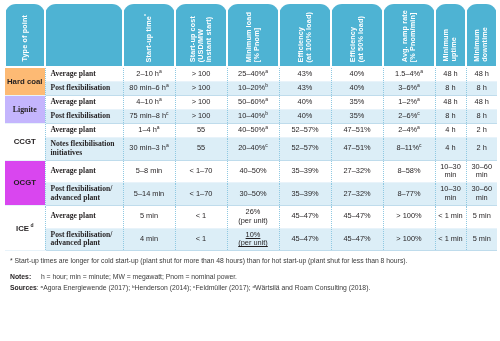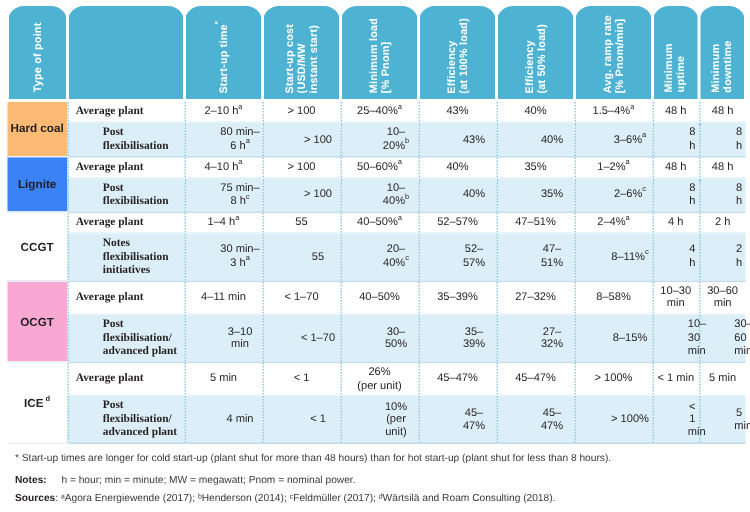--- a/index.html
+++ b/index.html
@@ -79,21 +79,21 @@
     font-size: 7.8px;
     border-right: 1px dotted #8fc9e2;
   }
   td.sub {
     font-weight: bold;
     text-align: left;
     padding-left: 5px;
     font-size: 7.6px;
     font-family: Liberation Serif, serif;
   }
-  tbody tr.grp-end td { border-bottom: 1px solid #bfdcec; padding-left: 23px; }
+  tbody tr.grp-end td { border-bottom: 1px solid #bfdcec; }
 
   sup {
     font-size: 5px;
     vertical-align: super;
     line-height: 0;
   }
 
   
   .footer {
     padding: 5px 6px 0 6px;
@@ -203,21 +203,21 @@
           <td>80 min–6 h<sup>a</sup></td>
           <td>&gt; 100</td>
           <td>10–20%<sup>b</sup></td>
           <td>43%</td>
           <td>40%</td>
           <td>3–6%<sup>a</sup></td>
           <td>8 h</td>
           <td class="last">8 h</td>
         </tr>
         <tr>
-          <td class="cat" rowspan="2" style="background: #3b82f6;">Lignite</td>
+          <td class="cat" rowspan="2" style="background: #c4b5fd; font-family: Liberation Serif, serif;">Lignite</td>
           <td class="sub">Average plant</td>
           <td>4–10 h<sup>a</sup></td>
           <td>&gt; 100</td>
           <td>50–60%<sup>a</sup></td>
           <td>40%</td>
           <td>35%</td>
           <td>1–2%<sup>a</sup></td>
           <td>48 h</td>
           <td class="last">48 h</td>
         </tr>
@@ -249,60 +249,60 @@
           <td>30 min–3 h<sup>a</sup></td>
           <td>55</td>
           <td>20–40%<sup>c</sup></td>
           <td>52–57%</td>
           <td>47–51%</td>
           <td>8–11%<sup>c</sup></td>
           <td>4 h</td>
           <td class="last">2 h</td>
         </tr>
         <tr>
-          <td class="cat" rowspan="2" style="background: #f9a8d4; margin-top: 40px;">OCGT</td>
-          <td class="sub">Average plant</td>
-          <td>4–11 min</td>
+          <td class="cat" rowspan="2" style="background: #d946ef; margin-top: 40px;">OCGT</td>
+          <td class="sub">Average plant</td>
+          <td>5–8 min</td>
           <td>&lt; 1–70</td>
           <td>40–50%</td>
           <td>35–39%</td>
           <td>27–32%</td>
           <td>8–58%</td>
           <td>10–30 min</td>
           <td class="last">30–60 min</td>
         </tr>
         <tr class="alt grp-end">
           <td class="sub">Post flexibilisation/ advanced plant</td>
-          <td>3–10 min</td>
+          <td>5–14 min</td>
           <td>&lt; 1–70</td>
           <td>30–50%</td>
           <td>35–39%</td>
           <td>27–32%</td>
-          <td>8–15%</td>
+          <td>8–77%</td>
           <td>10–30 min</td>
           <td class="last">30–60 min</td>
         </tr>
         <tr>
           <td class="cat" rowspan="2" style="background: rgb(255, 255, 255);">ICE<sup> d</sup></td>
           <td class="sub">Average plant</td>
           <td>5 min</td>
           <td>&lt; 1</td>
           <td style="white-space: pre-line;">26%
 (per unit)</td>
           <td>45–47%</td>
           <td>45–47%</td>
           <td>&gt; 100%</td>
           <td>&lt; 1 min</td>
           <td class="last">5 min</td>
         </tr>
         <tr class="alt grp-end">
           <td class="sub">Post flexibilisation/ advanced plant</td>
           <td>4 min</td>
           <td>&lt; 1</td>
-          <td style="white-space: pre-line;">10%
+          <td style="white-space: pre-line; text-decoration: underline;">10%
 (per unit)</td>
           <td>45–47%</td>
           <td>45–47%</td>
           <td>&gt; 100%</td>
           <td>&lt; 1 min</td>
           <td class="last">5 min</td>
         </tr>
       </tbody>
   </table>
 

